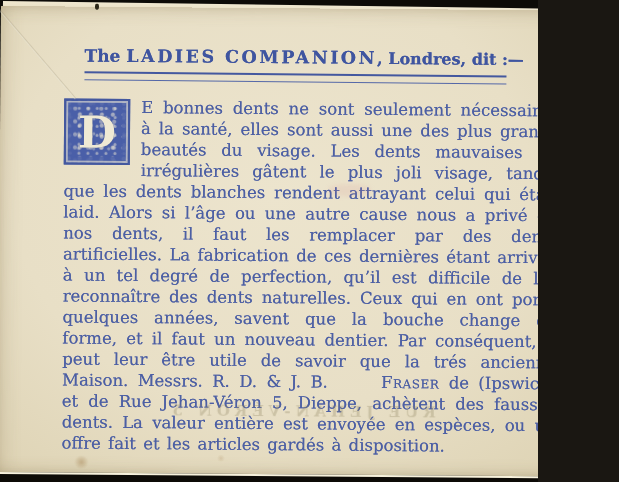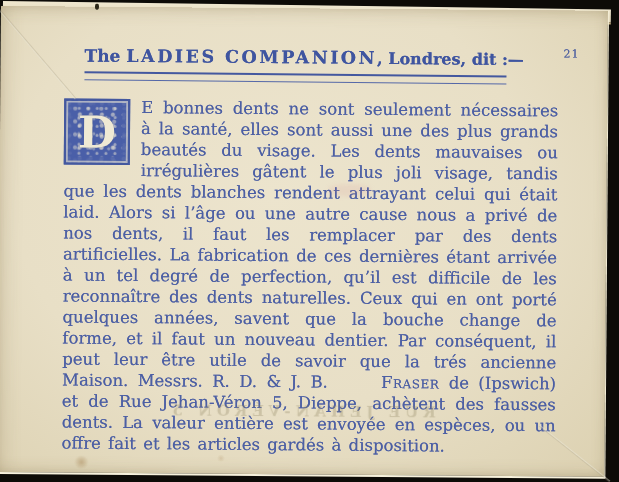--- a/index.html
+++ b/index.html
@@ -1,18 +1,18 @@
 <!DOCTYPE html>
 <html><head>
 <meta charset="utf-8">
 <style>
   html,body{margin:0;padding:0;}
   body{background:#1a1712;font-family:"DejaVu Serif","Liberation Serif",serif;}
   .scan{
-    position:relative;width:619px;height:482px;overflow:hidden;
+    position:relative;width:538px;height:482px;overflow:hidden;
     background:#0d0b07;
   }
   
   .page-behind{
     position:absolute;left:3px;top:1px;width:608px;height:13px;
     background:linear-gradient(#f0e8d0,#e3d8ba);
     border-bottom:2px solid #c6b384;
     transform:rotate(0.8deg);transform-origin:left top;
     z-index:0;
   }

